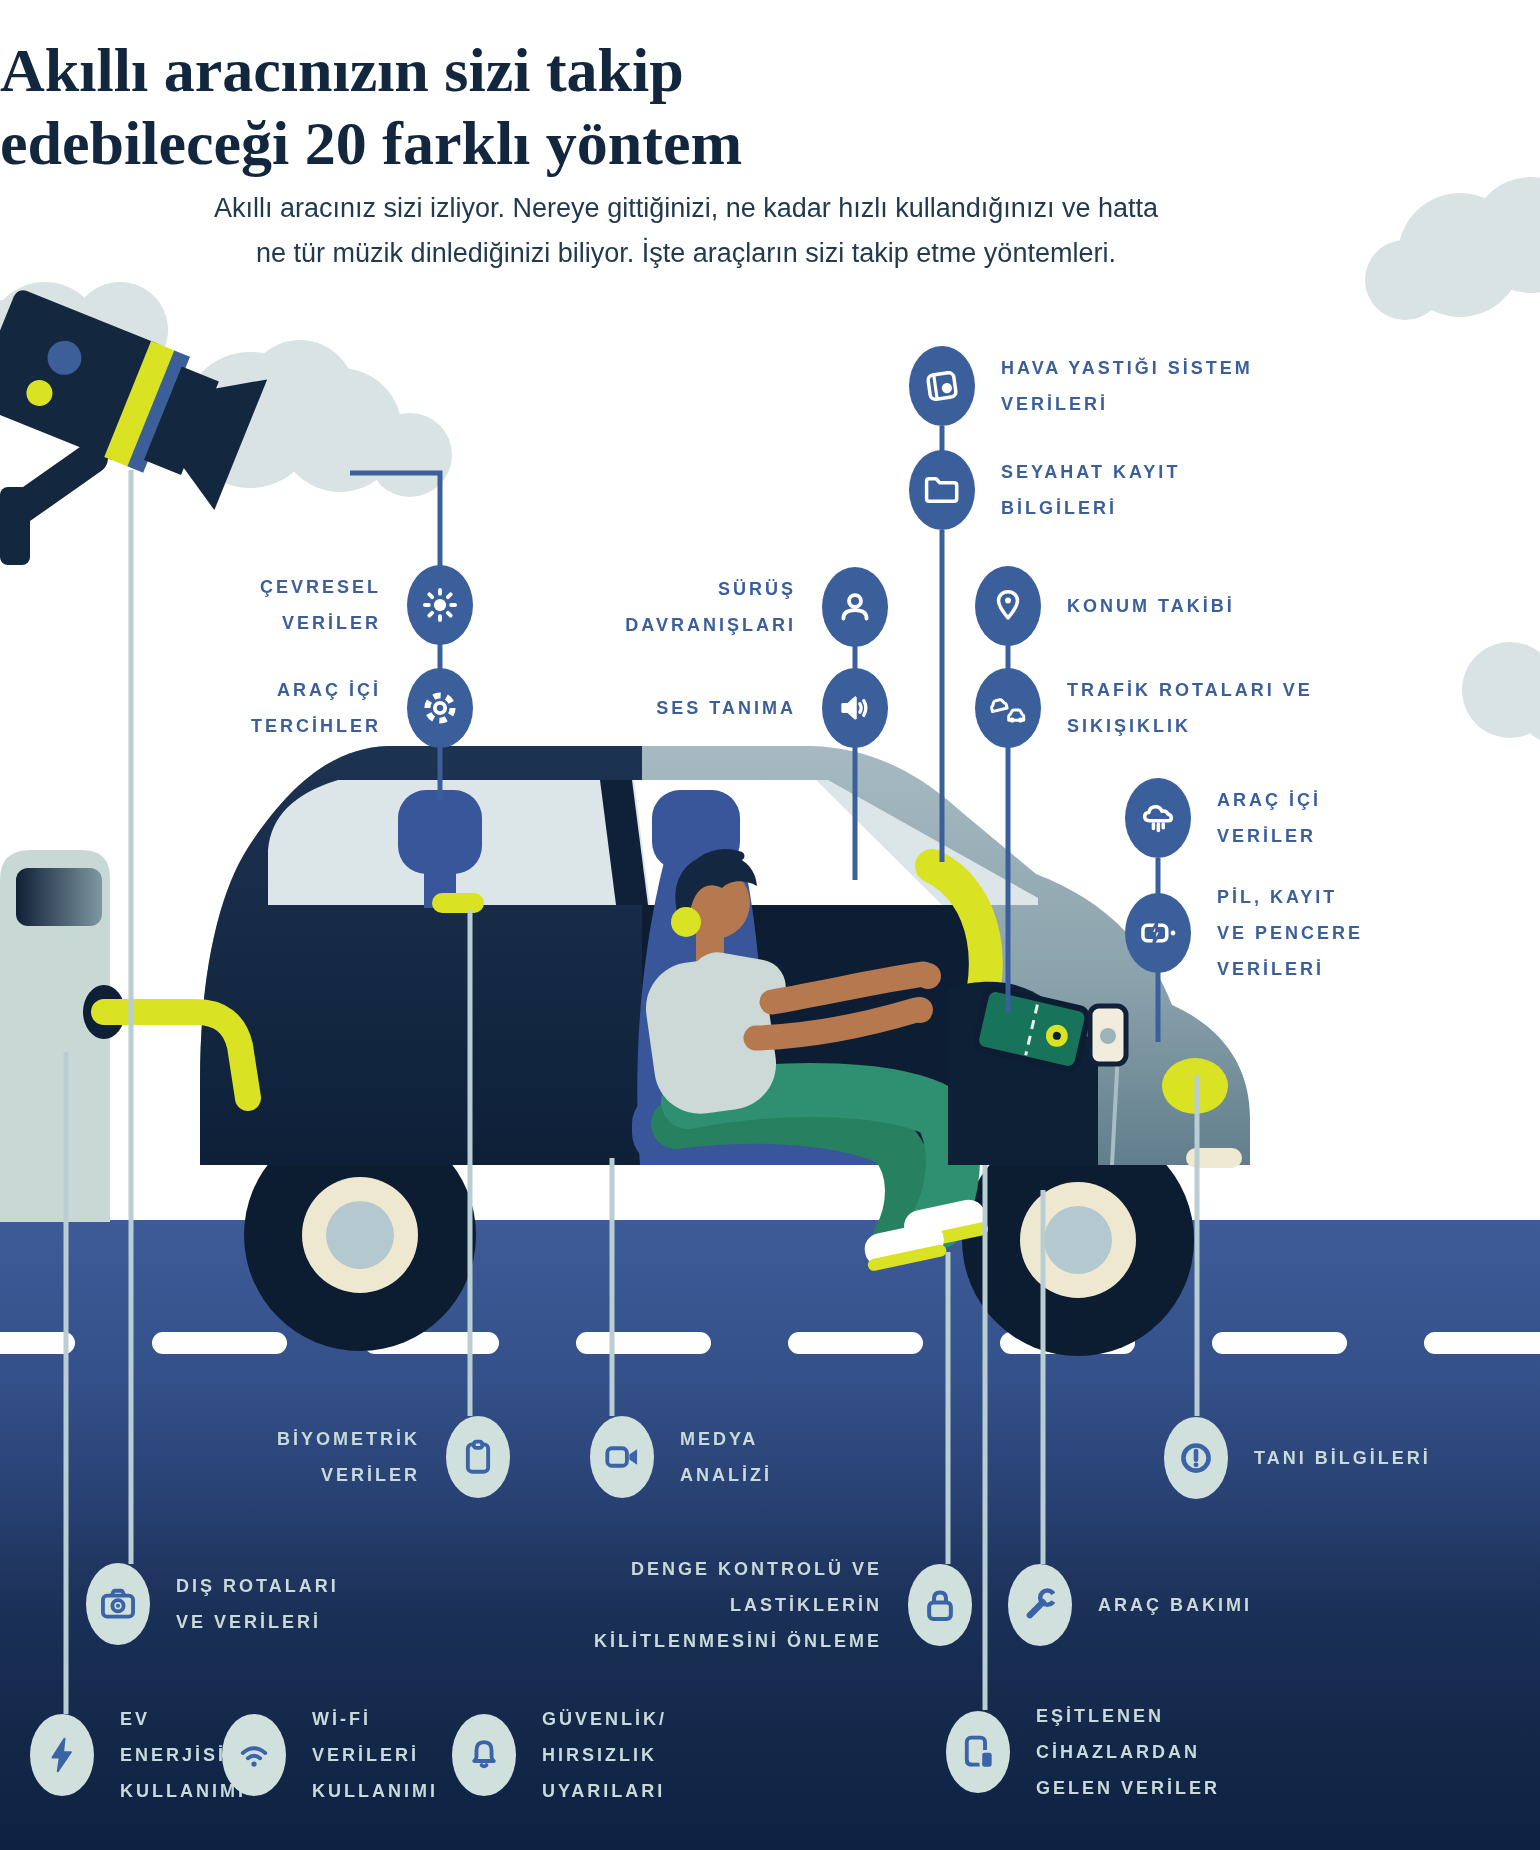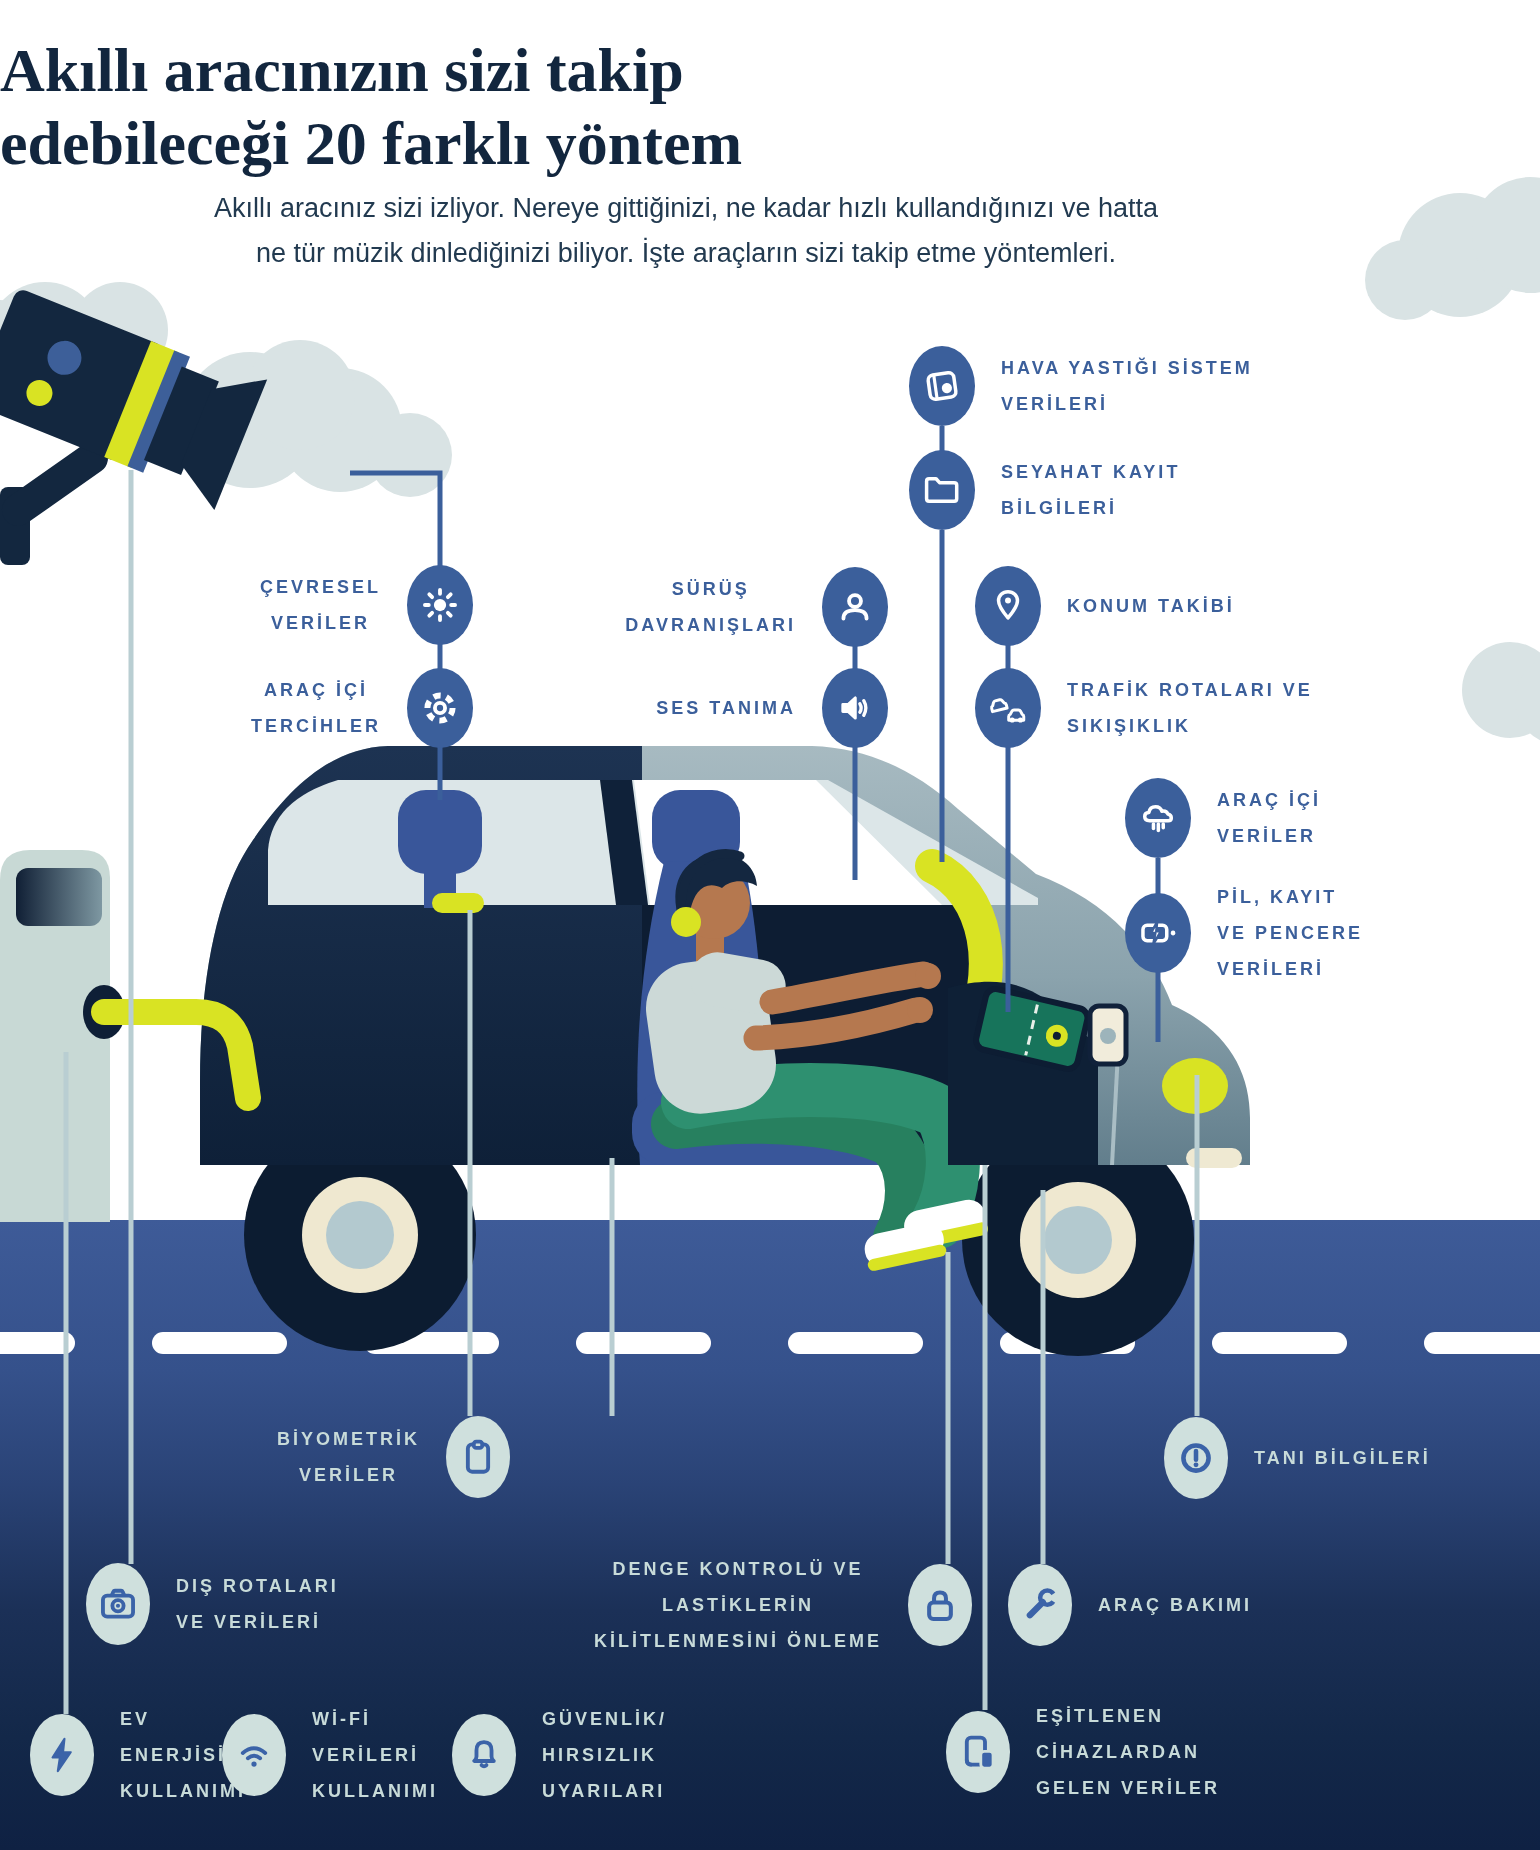--- a/index.html
+++ b/index.html
@@ -13,21 +13,21 @@
      font-size:62px;line-height:73px;}
   .page-sub{position:absolute;top:186px;left:0;width:1372px;text-align:center;
      color:#223A50;font-size:27px;line-height:45px;font-weight:400;}
   .callout{position:absolute;display:flex;align-items:center;gap:26px;transform:translateY(-50%);white-space:nowrap;}
   .bubble{flex:none;display:flex;align-items:center;justify-content:center;border-radius:50%;}
   .top .bubble{width:66px;height:80px;background:#3B5F9B;}
   .bot .bubble{width:64px;height:82px;background:#CFE0DD;}
   .lbl{font-weight:700;font-size:18px;line-height:36px;letter-spacing:3px;}
   .top .lbl{color:#3B5F9B;}
   .bot .lbl{color:#C8DBD9;}
-  .lbl.r{text-align:center;}
+  .lbl.r{text-align:right;}
   .bubble svg{width:42px;height:42px;}
 </style>
 </head>
 <body>
 
 <div class="stage">
 
   <div class="road-grad"></div>
 
   <svg class="illu" viewBox="0 0 1540 1850">
@@ -376,20 +376,32 @@
     <div class="bubble">
       <svg viewBox="0 0 24 24">
           <g fill="none" stroke="#3B63A8" stroke-width="2.2" stroke-linejoin="round">
             <rect x="6.2" y="4.8" width="11.6" height="15.6" rx="2.4"></rect>
             <rect x="9.6" y="3.2" width="4.8" height="3.6" rx="1.4" fill="#CFE0DD"></rect>
           </g>
         </svg>
     </div>
   </div>
 
+  <div class="callout bot" style="left:590px;top:1457px">
+    <div class="bubble">
+      <svg viewBox="0 0 24 24">
+          <rect x="3.6" y="7" width="11.2" height="10" rx="2.6" fill="none" stroke="#3B63A8" stroke-width="2.2"></rect>
+          <polygon points="16.2,10.6 20.6,7.6 20.6,16.4 16.2,13.4" fill="#3B63A8"></polygon>
+        </svg>
+    </div>
+    <div class="lbl">
+      <div>MEDYA</div>
+        <div>ANALİZİ</div>
+    </div>
+  </div>
 
   <div class="callout bot" style="left:1164px;top:1458px">
     <div class="bubble">
       <svg viewBox="0 0 24 24">
           <circle cx="12" cy="12" r="7.2" fill="none" stroke="#3B63A8" stroke-width="2.6"></circle>
           <line x1="12" y1="8" x2="12" y2="13" stroke="#3B63A8" stroke-width="2.6" stroke-linecap="round"></line>
           <circle cx="12" cy="15.9" r="1.4" fill="#3B63A8"></circle>
         </svg>
     </div>
     <div class="lbl">

